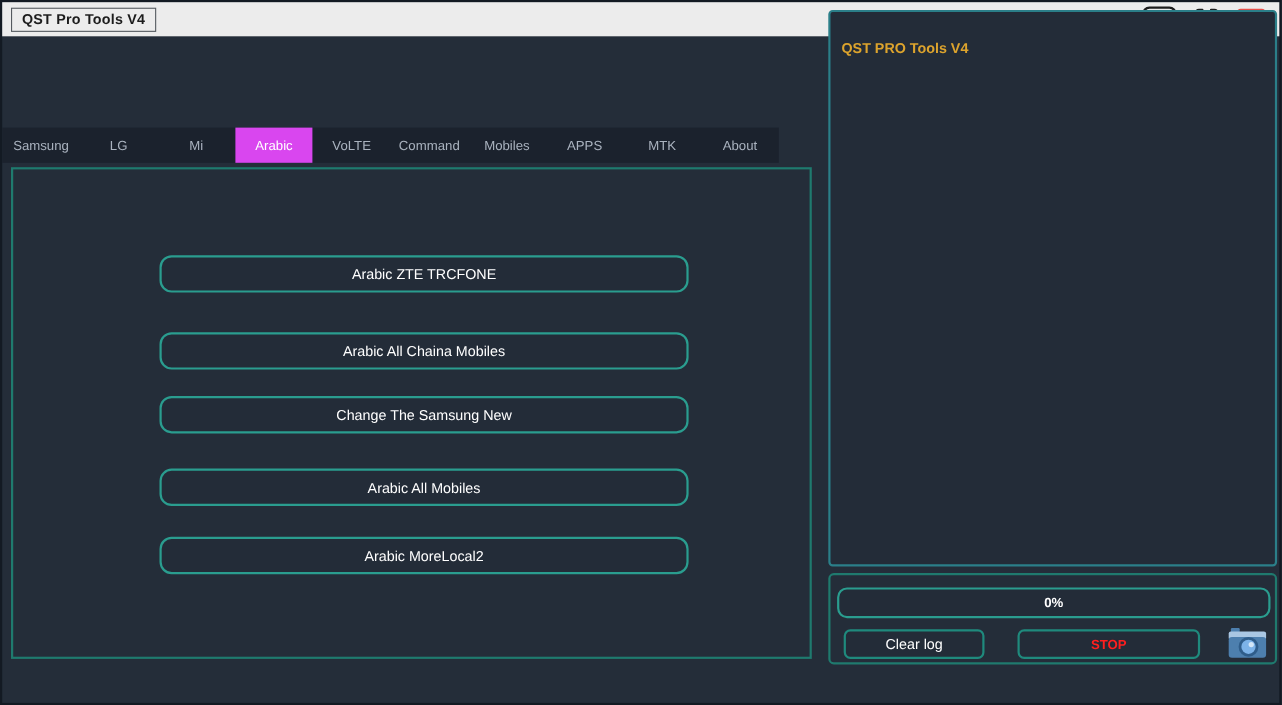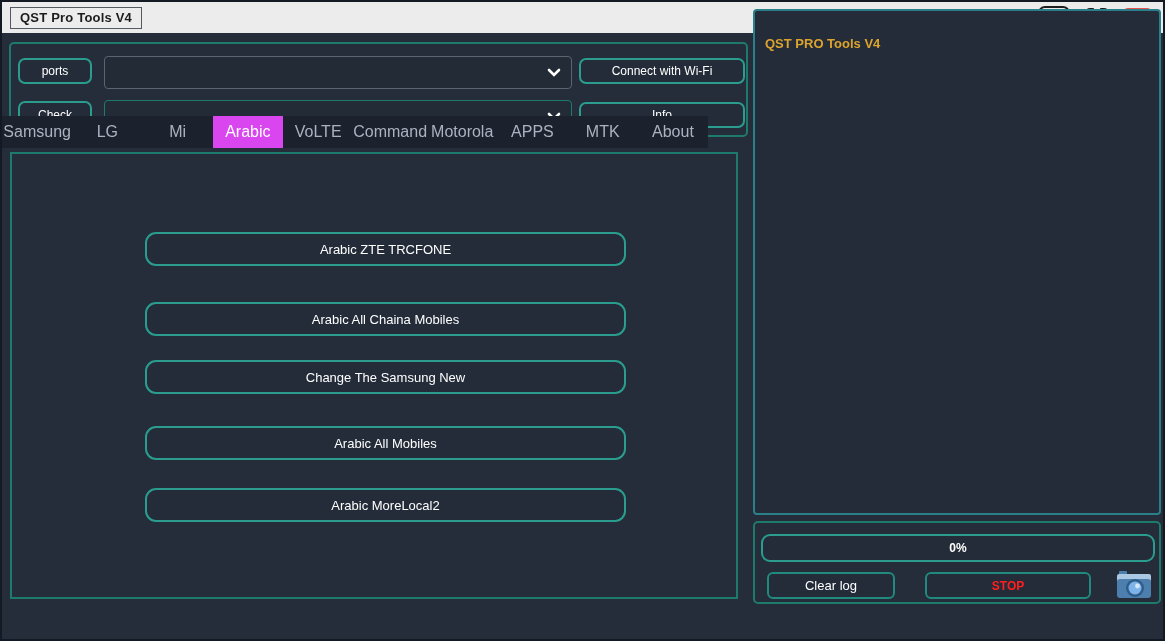--- a/index.html
+++ b/index.html
@@ -71,21 +71,21 @@
   .dd-gray { border:1px solid #5a6472; }
   .dd-teal { border:1px solid #1f7a6e; }
   
   .tabbar {
     position:absolute; left:0; top:114px; width:706px; height:32px;
     background:#1b222d;
     display:flex;
   }
   .tab {
     flex:1; display:flex; align-items:center; justify-content:center;
-    color:#aab3bf; font-size:16px; cursor:pointer;
+    color:#aab3bf; font-size:12px; cursor:pointer;
   }
   .tab.active { background:#d946ef; color:#fff; }
   
   .main-panel {
     position:absolute; left:8px; top:150px; width:728px; height:447px;
     border:2px solid #1f7a6e; border-radius:0; background:#242d39;
   }
   .action-btn {
     position:absolute; left:133px; width:481px; height:34px;
     border:2px solid #2a9d8f; border-radius:11px;
@@ -145,52 +145,29 @@
         </svg>
       </div>
       <div class="win-btn close-btn">
         <svg width="12" height="12" viewBox="0 0 12 12" stroke="#fff" stroke-width="2.6" stroke-linecap="round">
           <path d="M2 2 L10 10 M10 2 L2 10"></path>
         </svg>
       </div>
     </div>
   </div>
 
-  <div class="panel" style="left:7px; top:40px; width:739px; height:95px;">
-    <button class="tbtn" style="left:7px; top:14px; width:74px; height:26px;">ports</button>
-    <div class="dropdown dd-gray" style="left:93px; top:12px; width:468px; height:33px;">
-      <span></span>
-      <span class="chev">
-        <svg width="14" height="9" viewBox="0 0 14 9" fill="none" stroke="#fff" stroke-width="2.6" stroke-linecap="round">
-            <path d="M2 2 L7 7 L12 2"></path>
-          </svg>
-      </span>
-    </div>
-    <button class="tbtn" style="left:568px; top:14px; width:166px; height:26px;">Connect with Wi-Fi</button>
-
-    <button class="tbtn" style="left:7px; top:57px; width:74px; height:27px;">Check</button>
-    <div class="dropdown dd-teal" style="left:93px; top:56px; width:468px; height:33px;">
-      <span></span>
-      <span class="chev">
-        <svg width="14" height="9" viewBox="0 0 14 9" fill="none" stroke="#fff" stroke-width="2.6" stroke-linecap="round">
-            <path d="M2 2 L7 7 L12 2"></path>
-          </svg>
-      </span>
-    </div>
-    <button class="tbtn" style="left:568px; top:58px; width:166px; height:26px;">Info</button>
-  </div>
 
   <div class="tabbar">
     <div class="tab">Samsung</div>
     <div class="tab">LG</div>
     <div class="tab">Mi</div>
     <div class="tab active">Arabic</div>
     <div class="tab">VoLTE</div>
     <div class="tab">Command</div>
-    <div class="tab">Motorola</div>
+    <div class="tab">Mobiles</div>
     <div class="tab">APPS</div>
     <div class="tab">MTK</div>
     <div class="tab">About</div>
   </div>
 
   <div class="main-panel">
     <button class="action-btn" style="top:78px;">Arabic ZTE TRCFONE</button>
     <button class="action-btn" style="top:148px;">Arabic All Chaina Mobiles</button>
     <button class="action-btn" style="top:206px;">Change The Samsung New</button>
     <button class="action-btn" style="top:272px;">Arabic All Mobiles</button>

